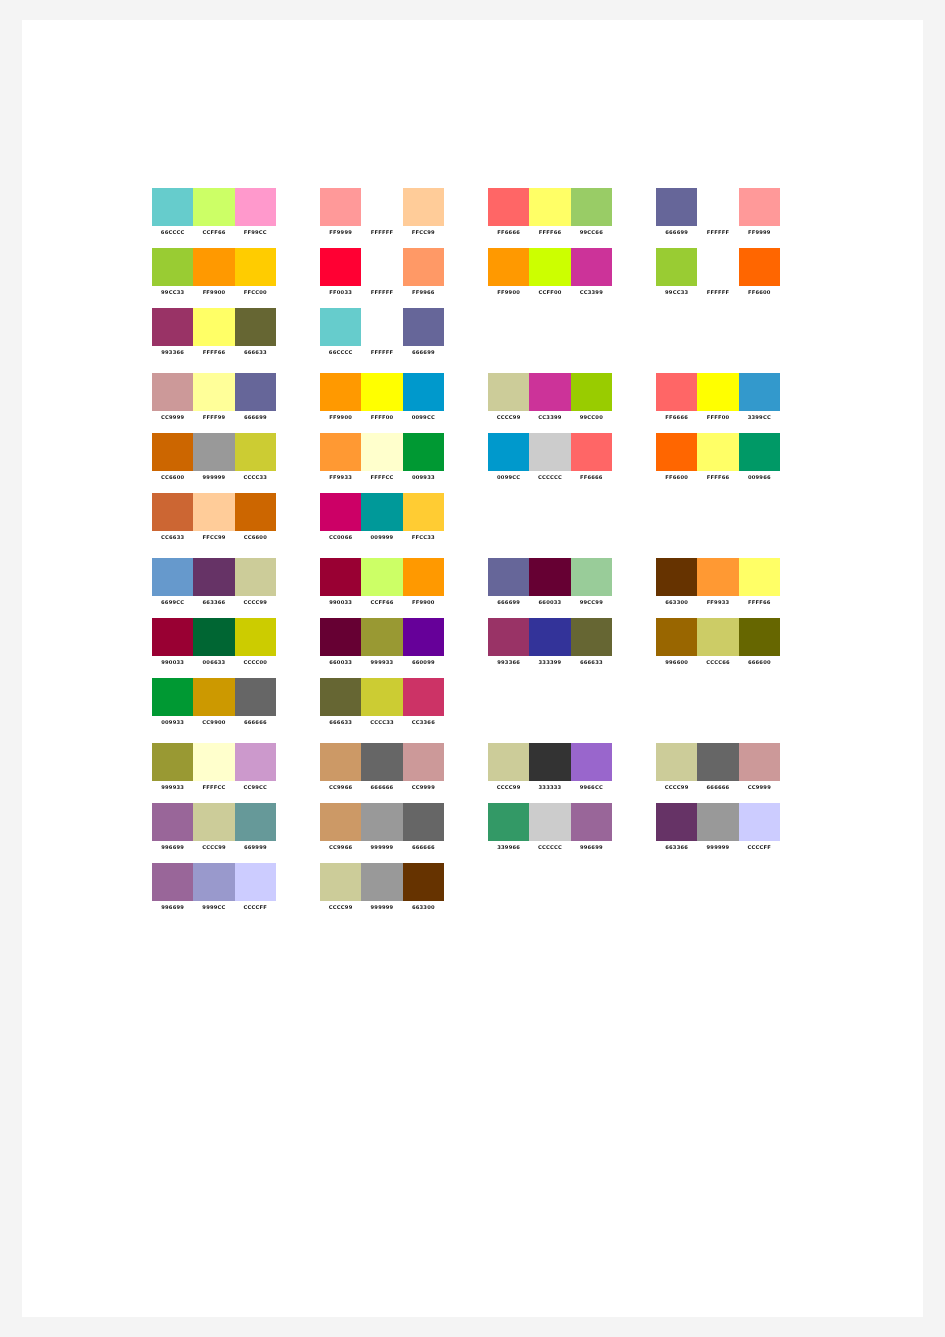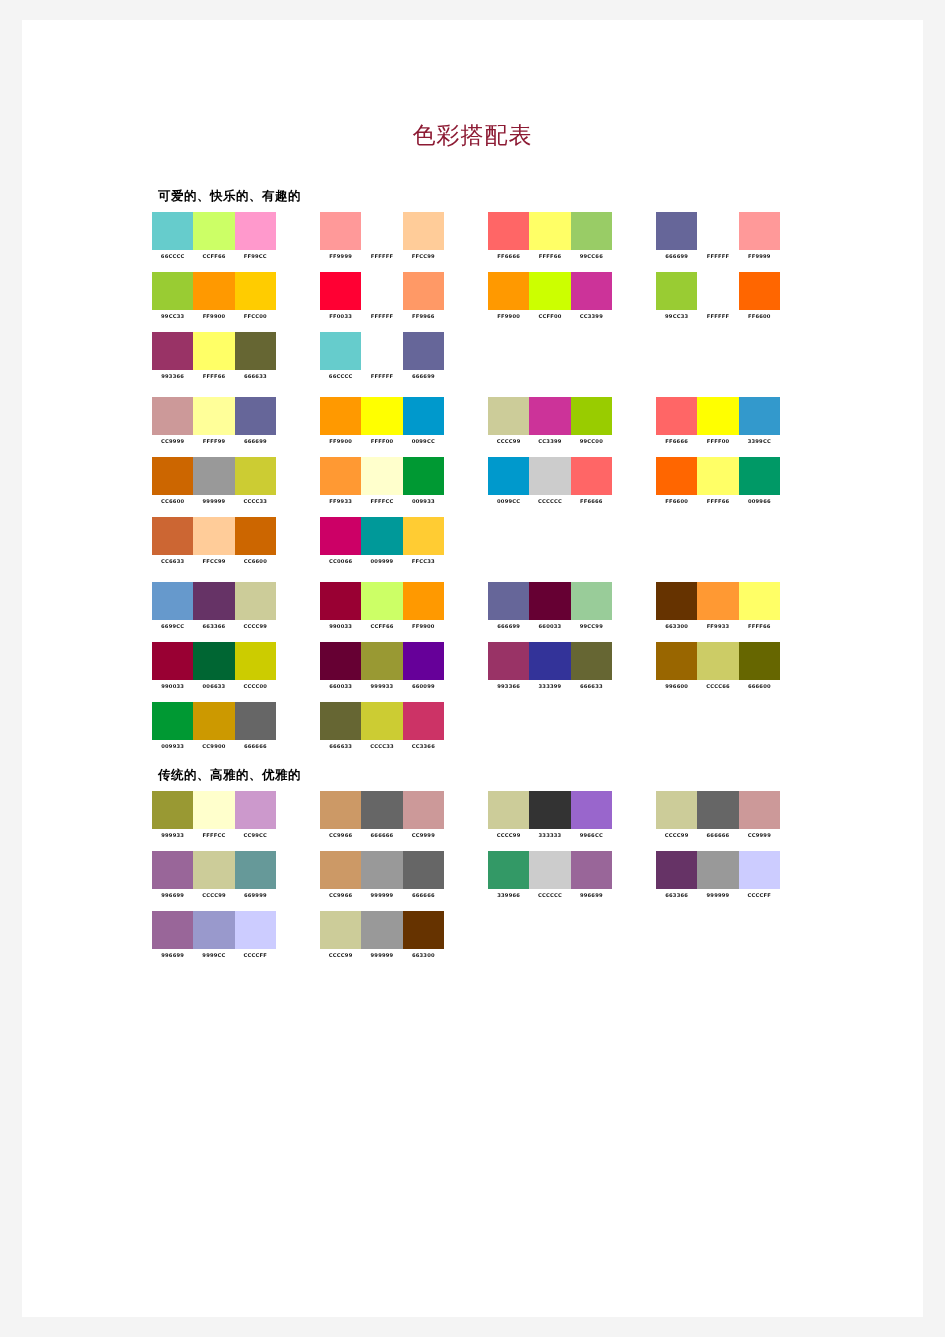--- a/index.html
+++ b/index.html
@@ -82,25 +82,23 @@
     color: #1a1a1a;
     letter-spacing: 0.2px;
     white-space: nowrap;
   }
 </style>
 </head>
 <body>
 
 <div class="page">
 
-  <div class="doc-title">色彩搭配表</div>
 
   <div class="content">
       <div class="section">
-        <div class="section-heading">可爱的、快乐的、有趣的</div>
         <div class="palette-row">
           <div class="palette-group">
             <div class="swatch-strip">
               <div class="swatch" style="background: rgb(102, 204, 204);"></div>
               <div class="swatch" style="background: rgb(204, 255, 102);"></div>
               <div class="swatch" style="background: rgb(255, 153, 204);"></div>
             </div>
             <div class="swatch-labels">
               <div class="swatch-label">66CCCC</div>
               <div class="swatch-label">CCFF66</div>
@@ -471,21 +469,20 @@
             </div>
             <div class="swatch-labels">
               <div class="swatch-label">666633</div>
               <div class="swatch-label">CCCC33</div>
               <div class="swatch-label">CC3366</div>
             </div>
           </div>
         </div>
       </div>
       <div class="section">
-        <div class="section-heading">传统的、高雅的、优雅的</div>
         <div class="palette-row">
           <div class="palette-group">
             <div class="swatch-strip">
               <div class="swatch" style="background: rgb(153, 153, 51);"></div>
               <div class="swatch" style="background: rgb(255, 255, 204);"></div>
               <div class="swatch" style="background: rgb(204, 153, 204);"></div>
             </div>
             <div class="swatch-labels">
               <div class="swatch-label">999933</div>
               <div class="swatch-label">FFFFCC</div>

